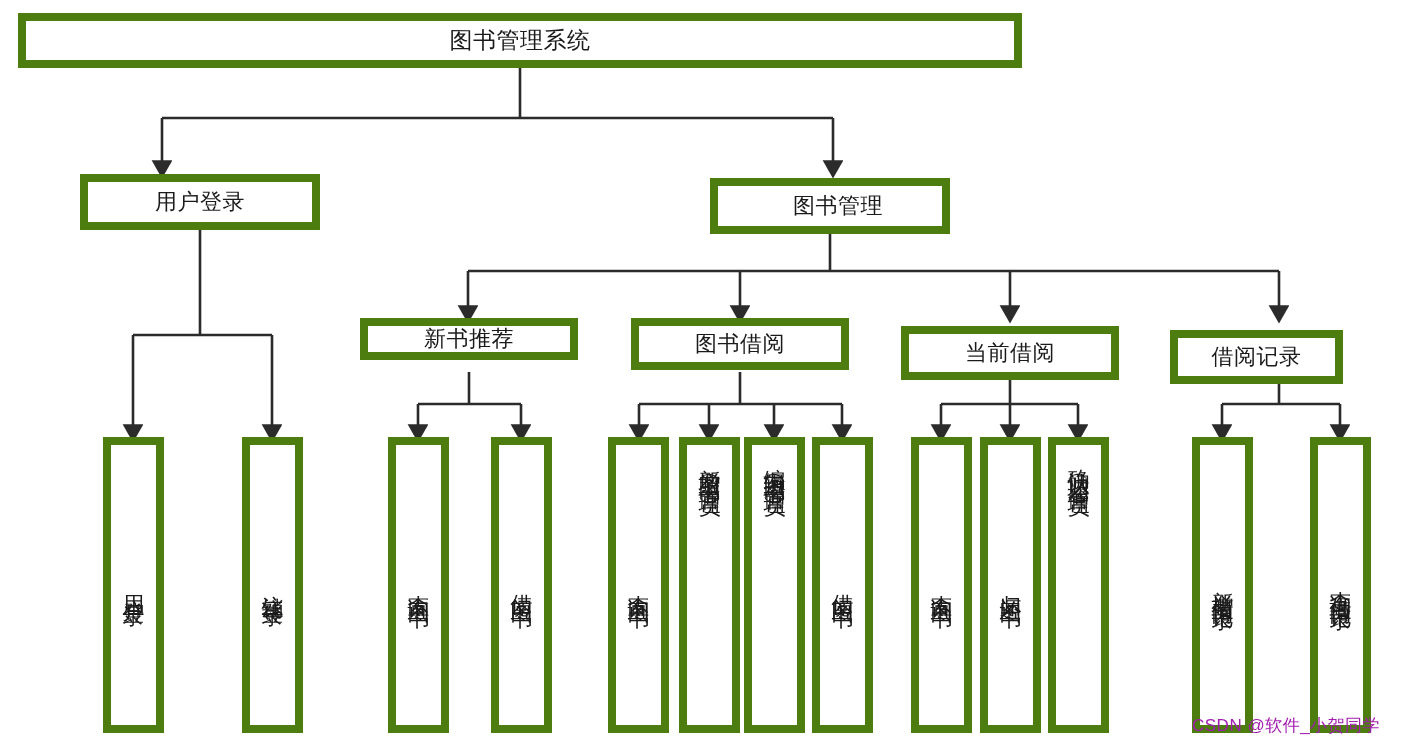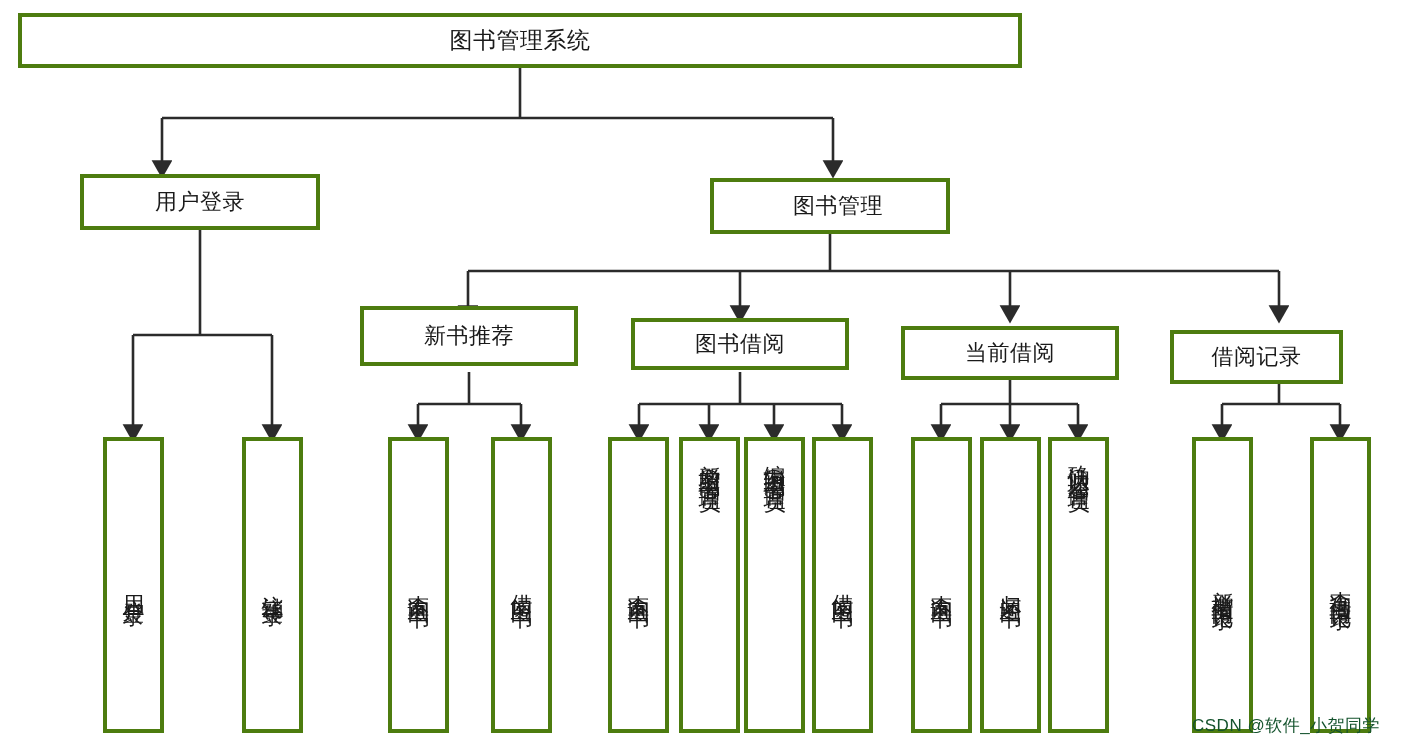--- a/index.html
+++ b/index.html
@@ -22,21 +22,21 @@
     left: 0;
     top: 0;
     width: 1405px;
     height: 747px;
     pointer-events: none;
   }
   .node {
     position: absolute;
     box-sizing: border-box;
     background: #ffffff;
-    border: 4px solid #4d7c0f;
+    border: 8px solid #4d7c0f;
     display: flex;
     align-items: center;
     justify-content: center;
     color: #1a1a1a;
   }
   .node .label {
     display: block;
     text-align: center;
     line-height: 1.25;
     white-space: nowrap;
@@ -62,21 +62,21 @@
   }
   .node.vert.mid {
     align-items: center;
     padding-top: 0;
   }
   .watermark {
     position: absolute;
     left: 1192px;
     top: 714px;
     font-size: 17px;
-    color: #14532d;
+    color: #a21caf;
     white-space: nowrap;
     letter-spacing: 0.5px;
   }
 </style>
 </head>
 <body>
 
 <div id="canvas">
 
   <svg class="connectors" viewBox="0 0 1405 747" xmlns="http://www.w3.org/2000/svg">
@@ -133,21 +133,21 @@
     <span class="label">图书管理系统</span>
   </div>
 
   <div class="node horiz" style="left:80px; top:174px; width:240px; height:56px;">
     <span class="label">用户登录</span>
   </div>
   <div class="node horiz" style="left:710px; top:178px; width:240px; height:56px;padding-left:16px;">
     <span class="label">图书管理</span>
   </div>
 
-  <div class="node horiz" style="left:360px; top:306px; width:218px; height:60px;">
+  <div class="node horiz" style="left:360px; top:318px; width:218px; height:42px;">
     <span class="label">新书推荐</span>
   </div>
   <div class="node horiz" style="left:631px; top:318px; width:218px; height:52px;">
     <span class="label">图书借阅</span>
   </div>
   <div class="node horiz" style="left:901px; top:326px; width:218px; height:54px;">
     <span class="label">当前借阅</span>
   </div>
   <div class="node horiz" style="left:1170px; top:330px; width:173px; height:54px;">
     <span class="label">借阅记录</span>

